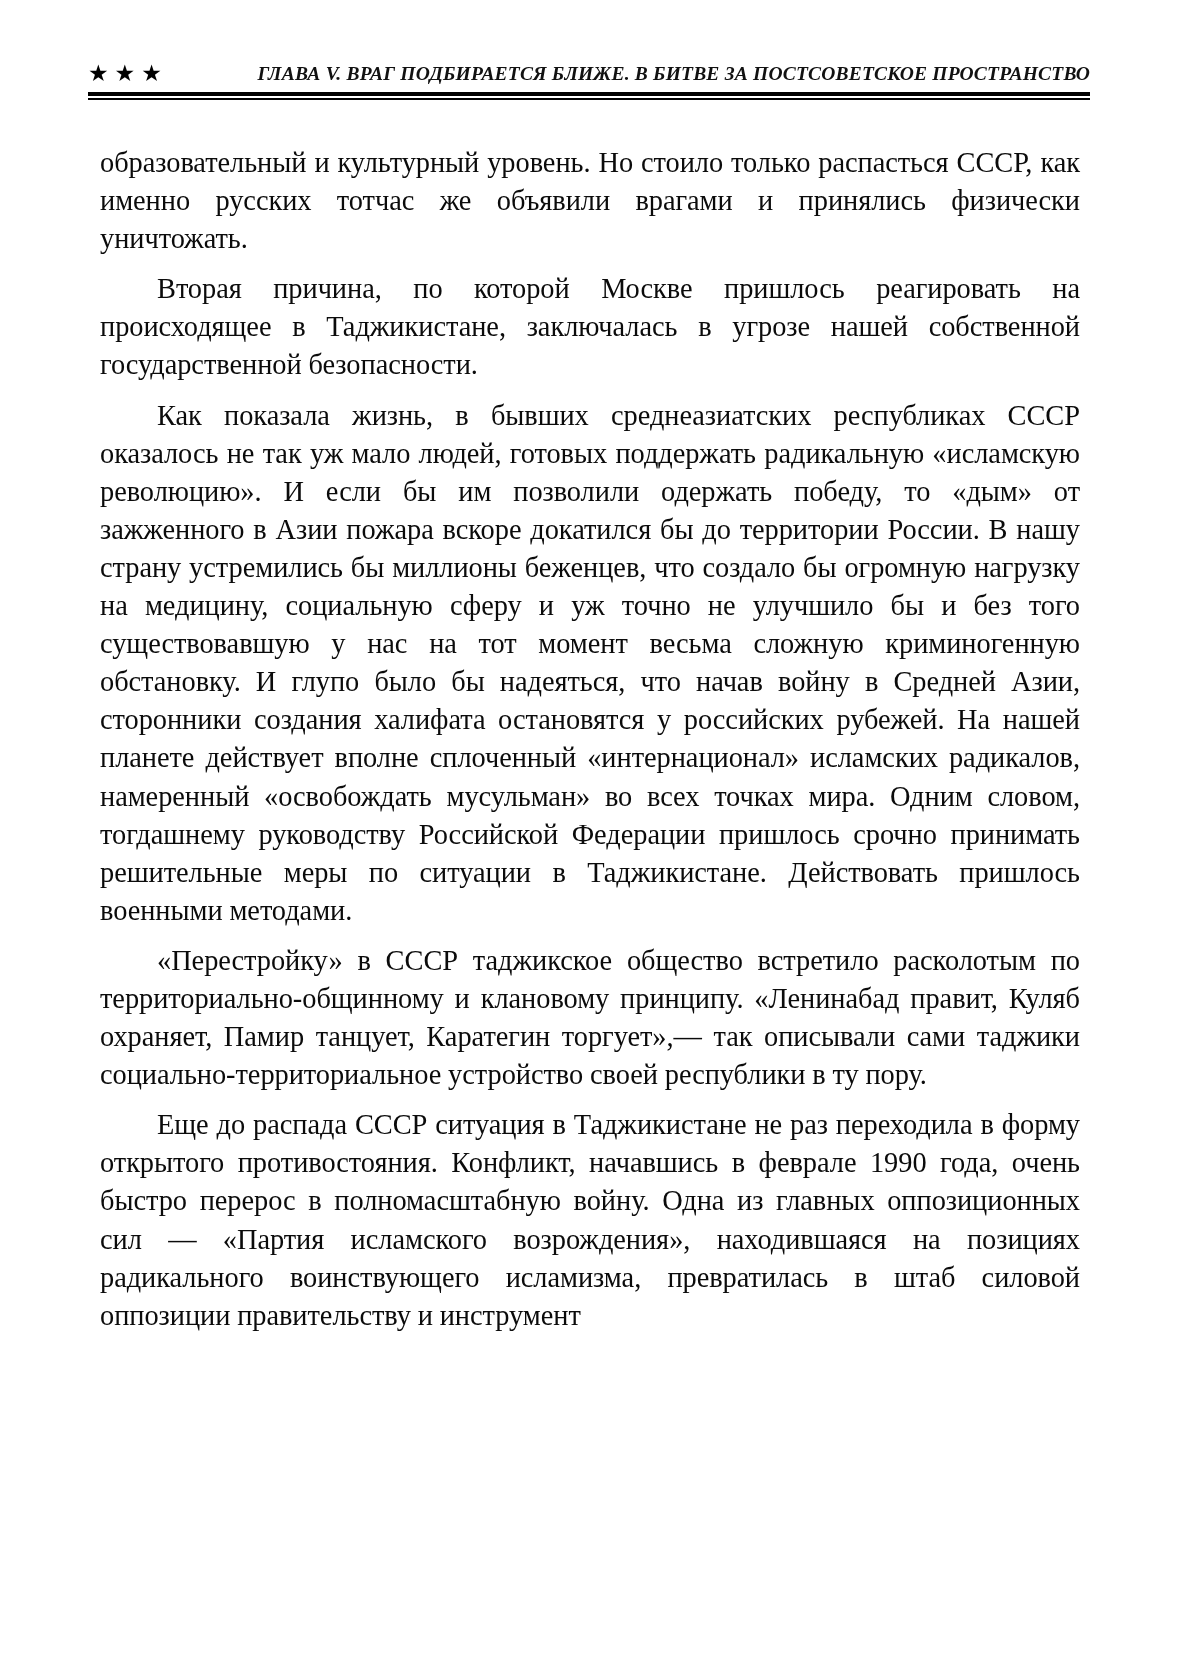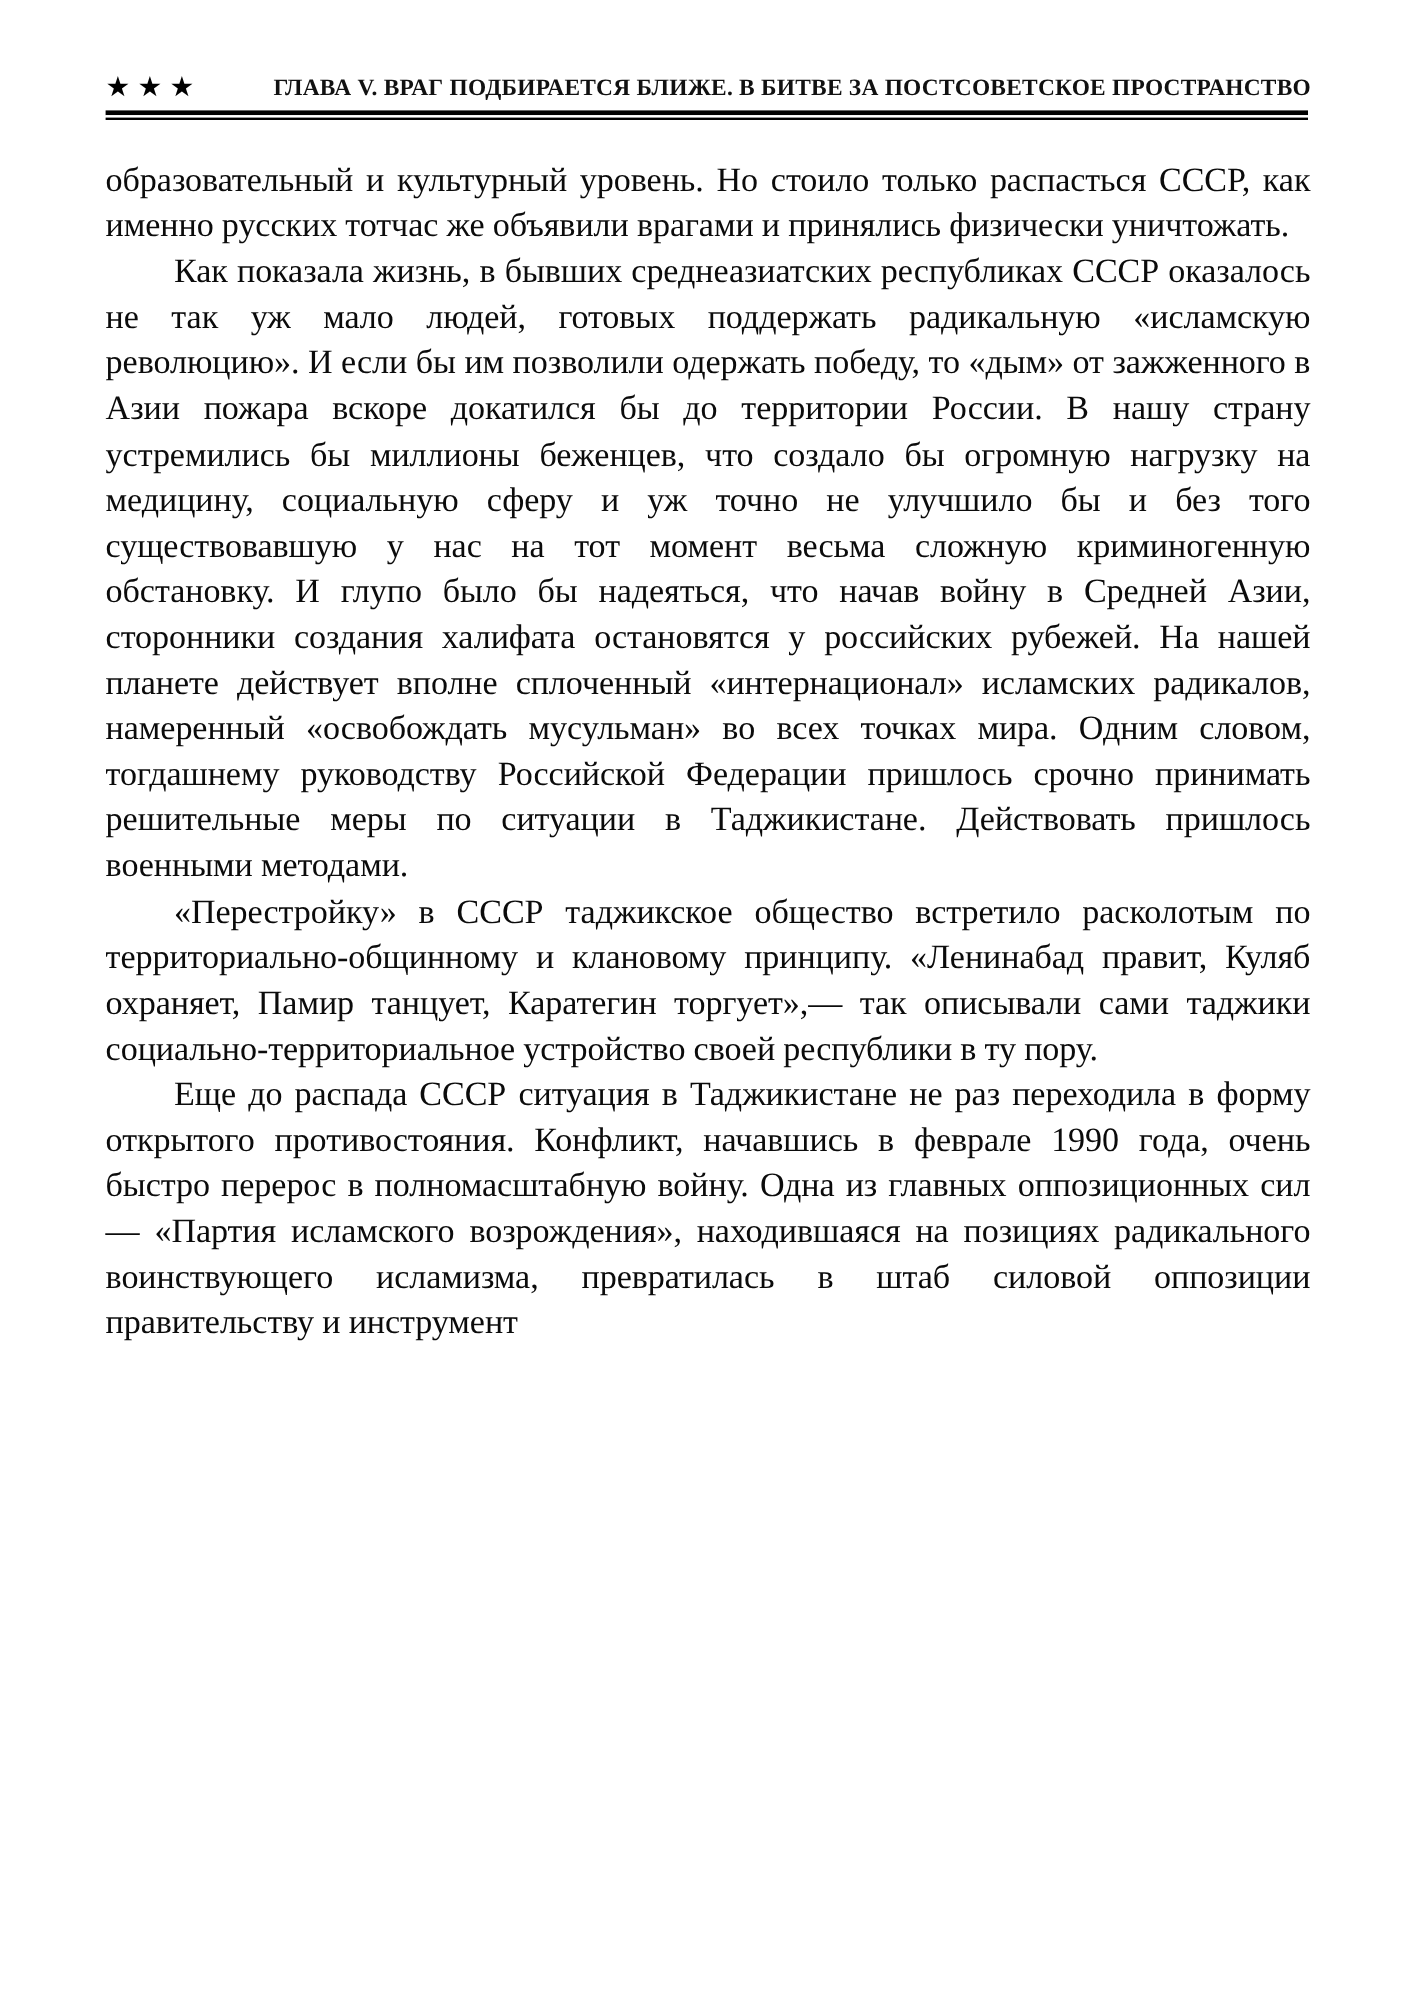--- a/index.html
+++ b/index.html
@@ -33,20 +33,21 @@
     font-size: 23px;
     letter-spacing: 6px;
     line-height: 1;
     color: #000000;
     font-family: "DejaVu Sans", sans-serif;
     margin-right: 60px;
     transform: translateY(-1px);
   }
   .runhead-title {
     flex: 1 1 auto;
+    font-style: italic;
     font-weight: 700;
     font-size: 19.5px;
     letter-spacing: 0.2px;
     white-space: nowrap;
     text-align: right;
     color: #111111;
     font-family: "Liberation Serif", "DejaVu Serif", serif;
   }
 
   .head-rule {
@@ -69,21 +70,21 @@
   }
 
   
   .body {
     position: absolute;
     left: 88px;
     top: 132px;
     width: 1004px;
   }
   .body p {
-    margin: 0;
+    margin: 12px;
     font-size: 28.4px;
     line-height: 38.1px;
     text-align: justify;
     text-align-last: left;
     text-indent: 57px;
     word-spacing: -0.2px;
     letter-spacing: -0.05px;
     font-family: "Liberation Serif", "DejaVu Serif", serif;
   }
   .body p.noindent {
@@ -139,19 +140,20 @@
   </div>
 
   <div class="head-rule">
     <div class="thick"></div>
     <div class="gap"></div>
     <div class="thin"></div>
   </div>
 
   <div class="body">
     <p class="noindent">образовательный и культурный уровень. Но стоило только распасться СССР, как именно русских тотчас же объявили врагами и принялись физически уничтожать.</p>
+    <p>Вторая причина, по которой Москве пришлось реагировать на происходящее в Таджикистане, заключалась в угрозе нашей собственной государственной безопасности.</p>
     <p>Как показала жизнь, в бывших среднеазиатских республиках СССР оказалось не так уж мало людей, готовых поддержать радикальную «исламскую революцию». И если бы им позволили одержать победу, то «дым» от зажженного в Азии пожара вскоре докатился бы до территории России. В нашу страну устремились бы миллионы беженцев, что создало бы огромную нагрузку на медицину, социальную сферу и уж точно не улучшило бы и без того существовавшую у нас на тот момент весьма сложную криминогенную обстановку. И глупо было бы надеяться, что начав войну в Средней Азии, сторонники создания халифата остановятся у российских рубежей. На нашей планете действует вполне сплоченный «интернационал» исламских радикалов, намеренный «освобождать мусульман» во всех точках мира. Одним словом, тогдашнему руководству Российской Федерации пришлось срочно принимать решительные меры по ситуации в Таджикистане. Действовать пришлось военными методами.</p>
     <p>«Перестройку» в СССР таджикское общество встретило расколотым по территориально-общинному и клановому принципу. «Ленинабад правит, Куляб охраняет, Памир танцует, Каратегин торгует»,— так описывали сами таджики социально-территориальное устройство своей республики в ту пору.</p>
     <p>Еще до распада СССР ситуация в Таджикистане не раз переходила в форму открытого противостояния. Конфликт, начавшись в феврале 1990 года, очень быстро перерос в полномасштабную войну. Одна из главных оппозиционных сил — «Партия исламского возрождения», находившаяся на позициях радикального воинствующего исламизма, превратилась в штаб силовой оппозиции правительству и инструмент</p>
   </div>
 
 
 </div>
 
 </body></html>

